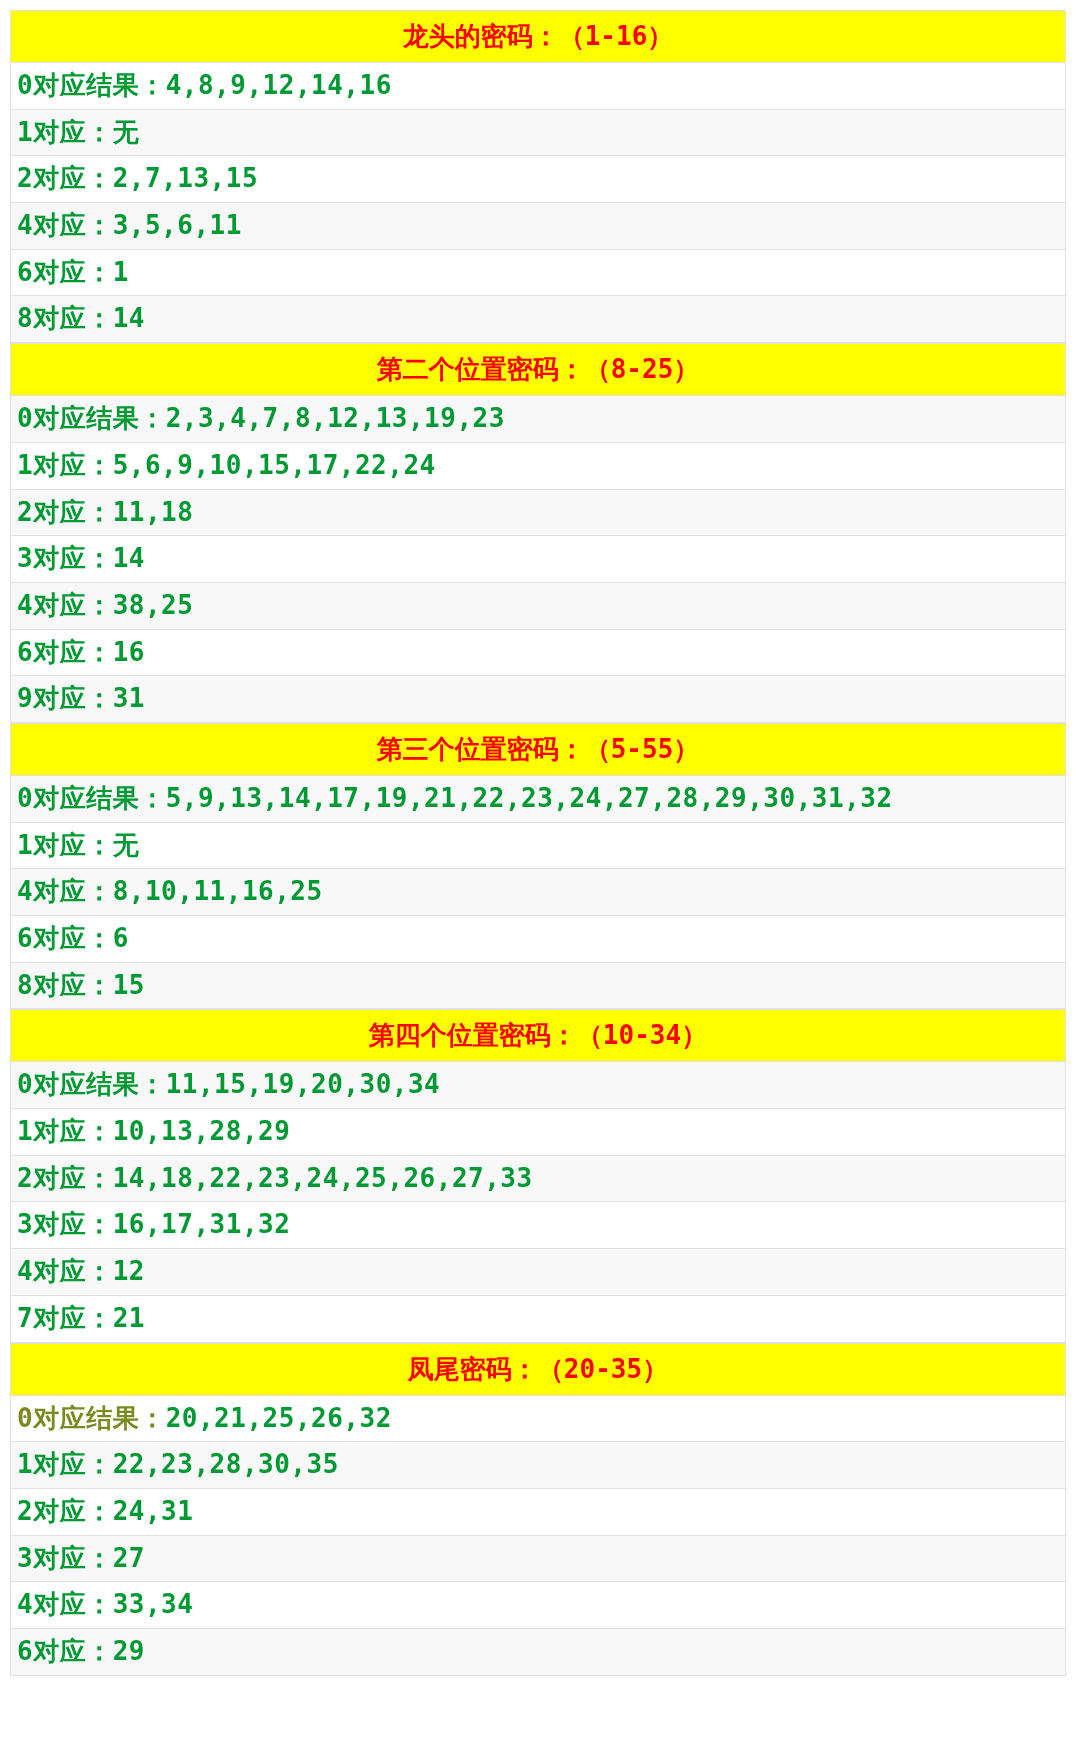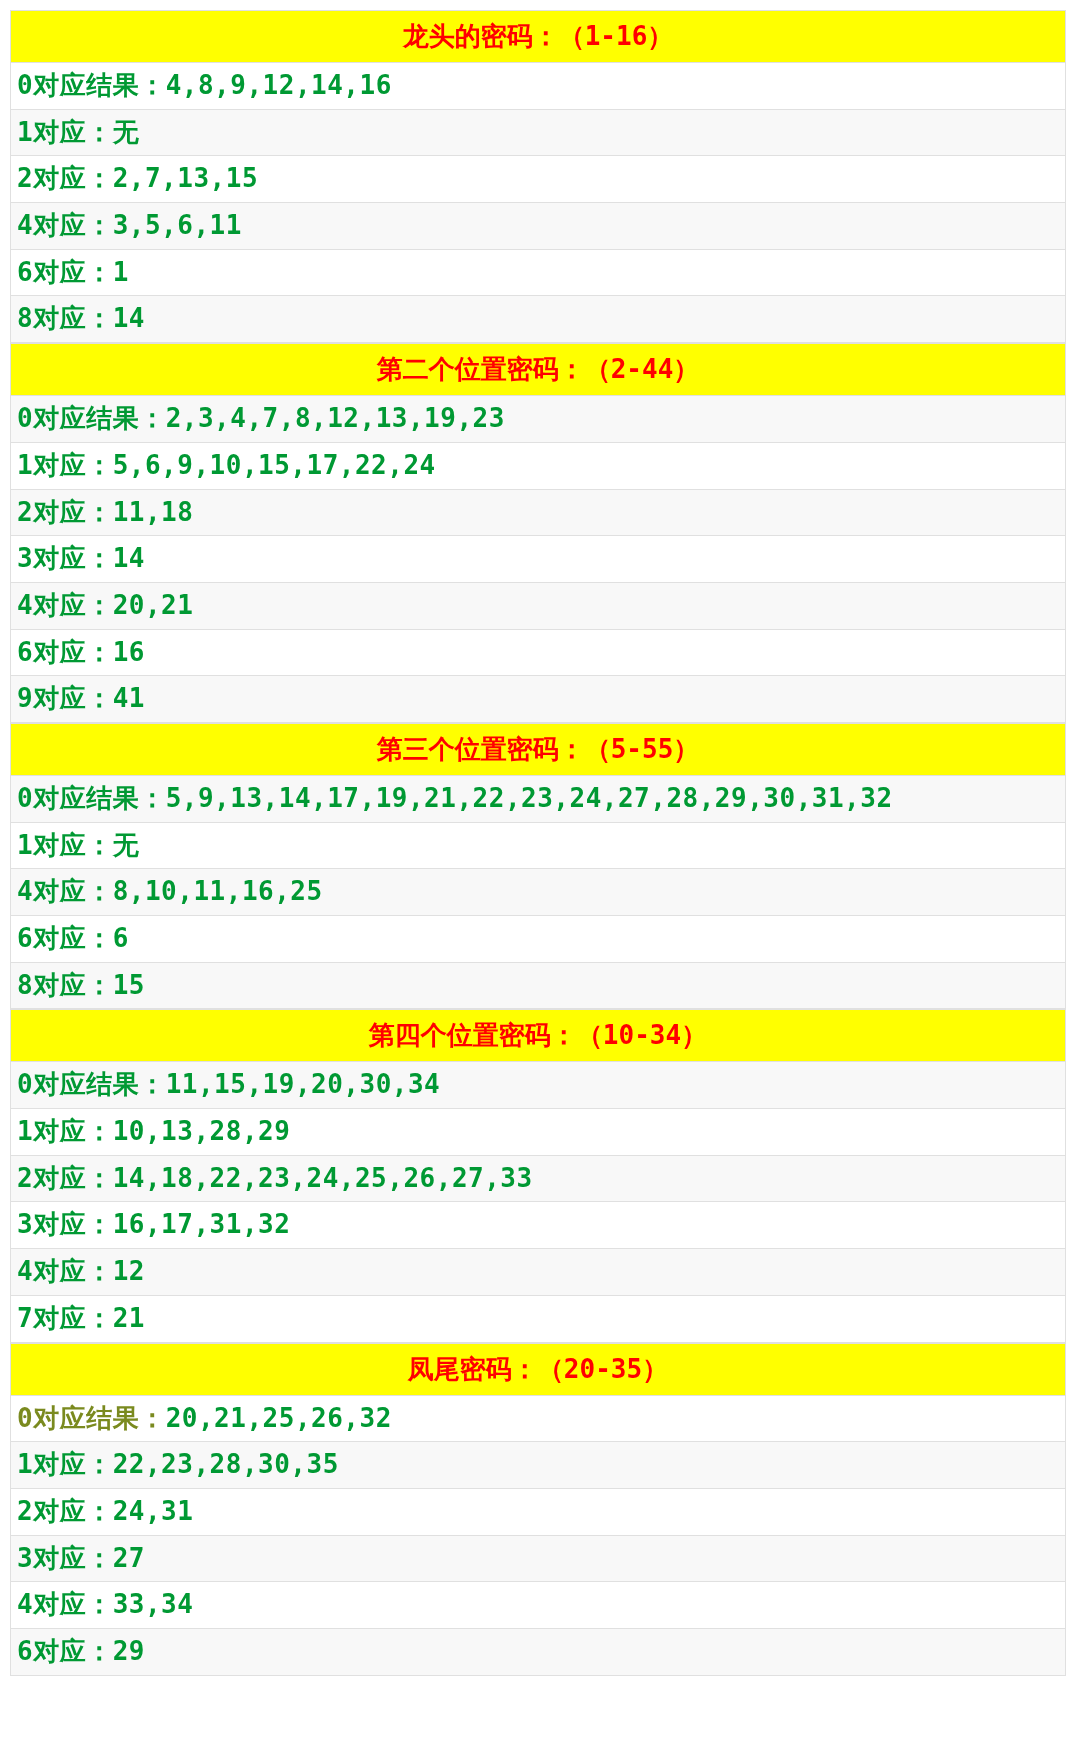--- a/index.html
+++ b/index.html
@@ -54,28 +54,28 @@
 <body>
 
 <div class="container" id="root">
     <div class="section-header">龙头的密码：（1-16）</div>
     <div class="data-row"><span class="label">0对应结果：</span><span class="values">4,8,9,12,14,16</span></div>
     <div class="data-row"><span class="label">1对应：</span><span class="values">无</span></div>
     <div class="data-row"><span class="label">2对应：</span><span class="values">2,7,13,15</span></div>
     <div class="data-row"><span class="label">4对应：</span><span class="values">3,5,6,11</span></div>
     <div class="data-row"><span class="label">6对应：</span><span class="values">1</span></div>
     <div class="data-row"><span class="label">8对应：</span><span class="values">14</span></div>
-    <div class="section-header">第二个位置密码：（2-44）</div>
+    <div class="section-header">第二个位置密码：（8-25）</div>
     <div class="data-row"><span class="label">0对应结果：</span><span class="values">2,3,4,7,8,12,13,19,23</span></div>
     <div class="data-row"><span class="label">1对应：</span><span class="values">5,6,9,10,15,17,22,24</span></div>
     <div class="data-row"><span class="label">2对应：</span><span class="values">11,18</span></div>
     <div class="data-row"><span class="label">3对应：</span><span class="values">14</span></div>
-    <div class="data-row"><span class="label">4对应：</span><span class="values">20,21</span></div>
+    <div class="data-row"><span class="label">4对应：</span><span class="values">38,25</span></div>
     <div class="data-row"><span class="label">6对应：</span><span class="values">16</span></div>
-    <div class="data-row"><span class="label">9对应：</span><span class="values">41</span></div>
+    <div class="data-row"><span class="label">9对应：</span><span class="values">31</span></div>
     <div class="section-header">第三个位置密码：（5-55）</div>
     <div class="data-row"><span class="label">0对应结果：</span><span class="values">5,9,13,14,17,19,21,22,23,24,27,28,29,30,31,32</span></div>
     <div class="data-row"><span class="label">1对应：</span><span class="values">无</span></div>
     <div class="data-row"><span class="label">4对应：</span><span class="values">8,10,11,16,25</span></div>
     <div class="data-row"><span class="label">6对应：</span><span class="values">6</span></div>
     <div class="data-row"><span class="label">8对应：</span><span class="values">15</span></div>
     <div class="section-header">第四个位置密码：（10-34）</div>
     <div class="data-row"><span class="label">0对应结果：</span><span class="values">11,15,19,20,30,34</span></div>
     <div class="data-row"><span class="label">1对应：</span><span class="values">10,13,28,29</span></div>
     <div class="data-row"><span class="label">2对应：</span><span class="values">14,18,22,23,24,25,26,27,33</span></div>

